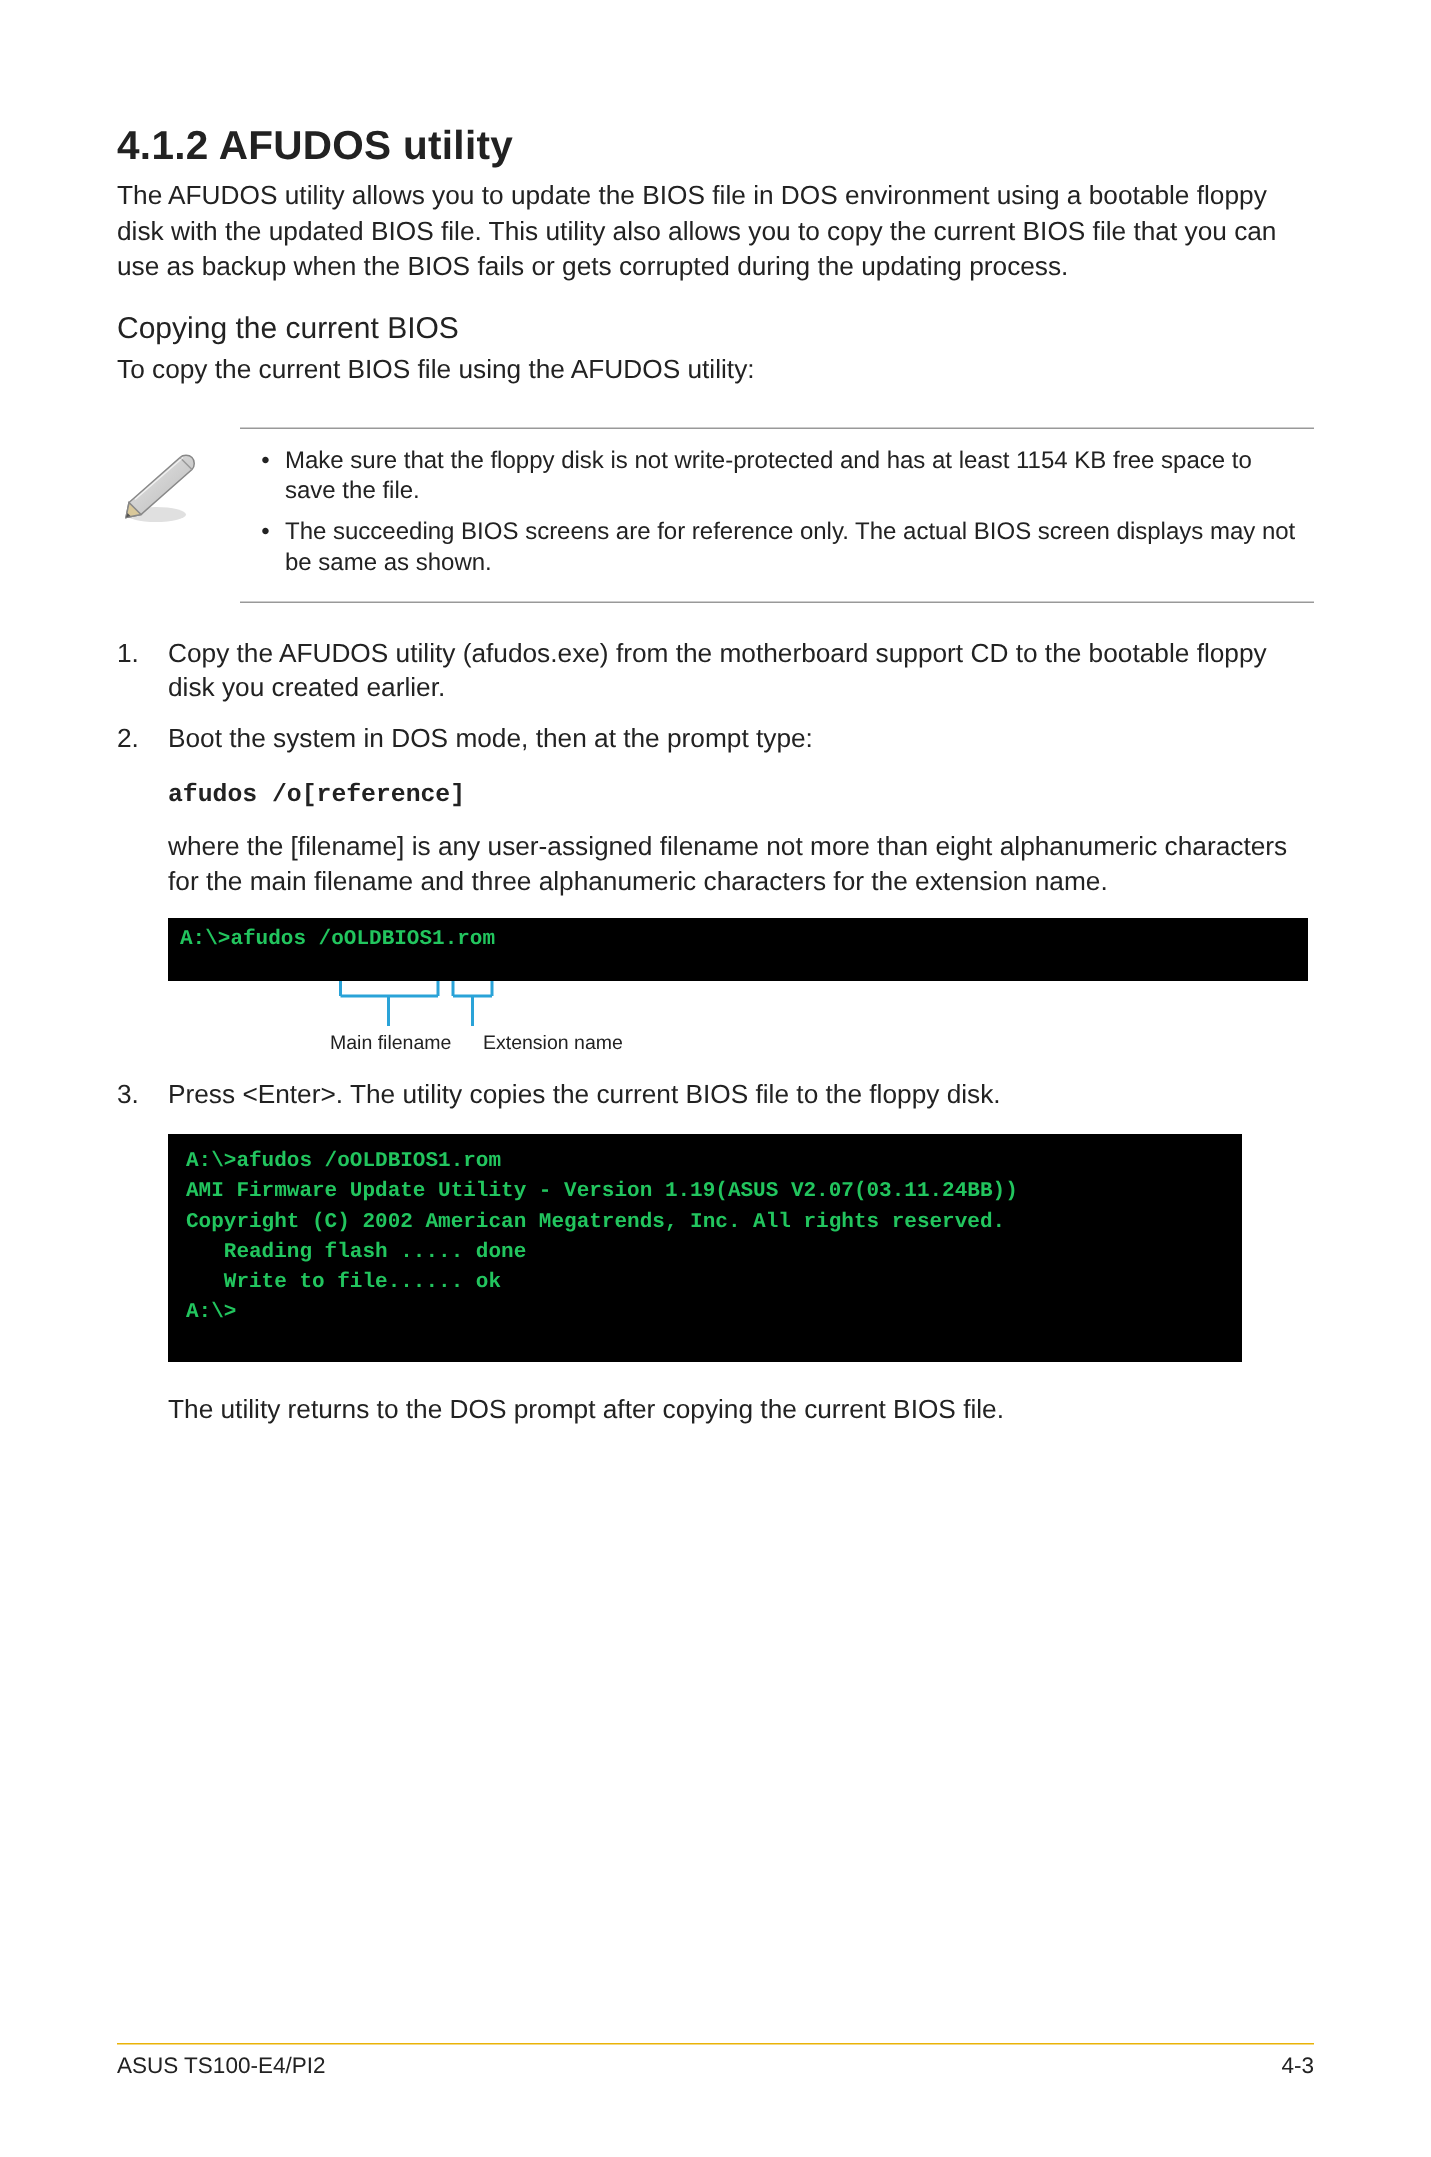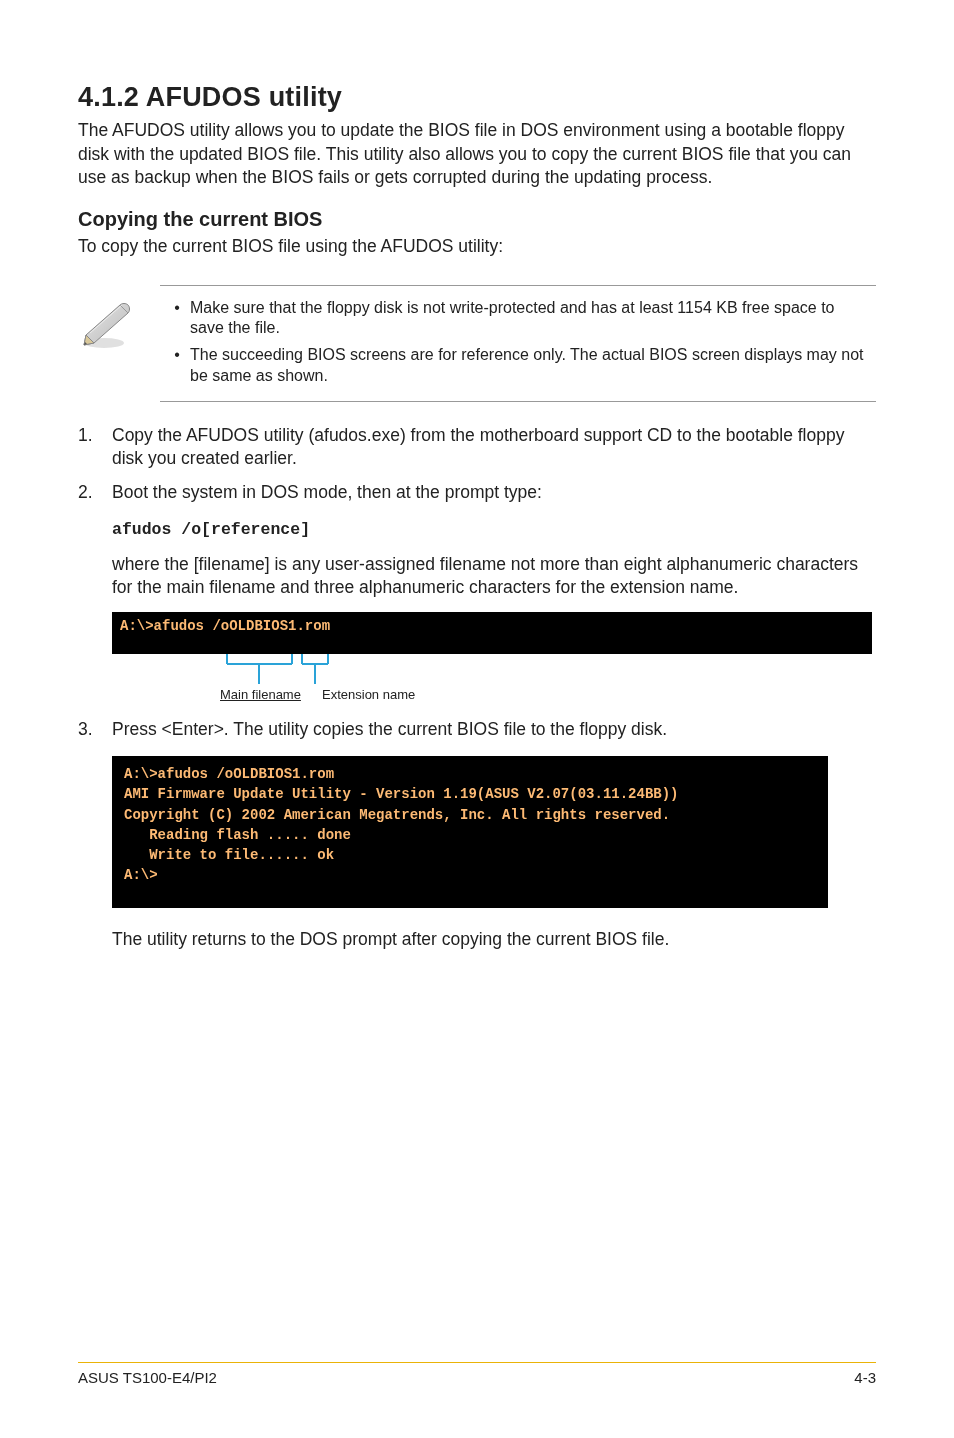--- a/index.html
+++ b/index.html
@@ -17,21 +17,21 @@
     margin-bottom: 6px;
     letter-spacing: 0.2px;
   }
   .body-text {
     font-size: 17.5px;
     line-height: 1.35;
     margin-bottom: 18px;
   }
   .h3 {
     font-size: 20px;
-    font-weight: bold;
+    font-weight: normal;
     margin-top: 10px;
     margin-bottom: 4px;
   }
 
   .note-block {
     margin: 26px 0 22px 0;
     display: flex;
     align-items: flex-start;
     gap: 24px;
     padding-left: 2px;
@@ -84,21 +84,21 @@
     margin-top: 12px;
   }
   .code-inline {
     font-family: "Courier New", monospace;
     font-weight: bold;
     font-size: 16.5px;
   }
 
   .terminal {
     background: #000;
-    color: #fdba74;
+    color: #22c55e;
     font-family: "Courier New", monospace;
     font-weight: bold;
     font-size: 14px;
     line-height: 1.45;
     padding: 4px 8px;
     white-space: pre;
     margin: 12px 0 0 0;
   }
   .terminal.small {
     width: 760px;
@@ -218,21 +218,21 @@
         <line x1="115" y1="0" x2="115" y2="10" stroke="#2aa3d8" stroke-width="2"></line>
         <line x1="180" y1="0" x2="180" y2="10" stroke="#2aa3d8" stroke-width="2"></line>
         <line x1="115" y1="10" x2="180" y2="10" stroke="#2aa3d8" stroke-width="2"></line>
         <line x1="147" y1="10" x2="147" y2="30" stroke="#2aa3d8" stroke-width="2"></line>
 
         <line x1="190" y1="0" x2="190" y2="10" stroke="#2aa3d8" stroke-width="2"></line>
         <line x1="216" y1="0" x2="216" y2="10" stroke="#2aa3d8" stroke-width="2"></line>
         <line x1="190" y1="10" x2="216" y2="10" stroke="#2aa3d8" stroke-width="2"></line>
         <line x1="203" y1="10" x2="203" y2="30" stroke="#2aa3d8" stroke-width="2"></line>
       </svg>
-      <span class="diag-label" style="left:108px; top:32px;text-decoration:underline;">Main filename</span>
+      <span class="diag-label" style="left:108px; top:32px;">Main filename</span>
       <span class="diag-label" style="left:210px; top:32px;">Extension name</span>
     </div>
   </li>
 </ol>
 
 <div class="step3">
   <span class="num">3.</span>
   <span>Press &lt;Enter&gt;. The utility copies the current BIOS file to the floppy disk.</span>
 </div>
 

